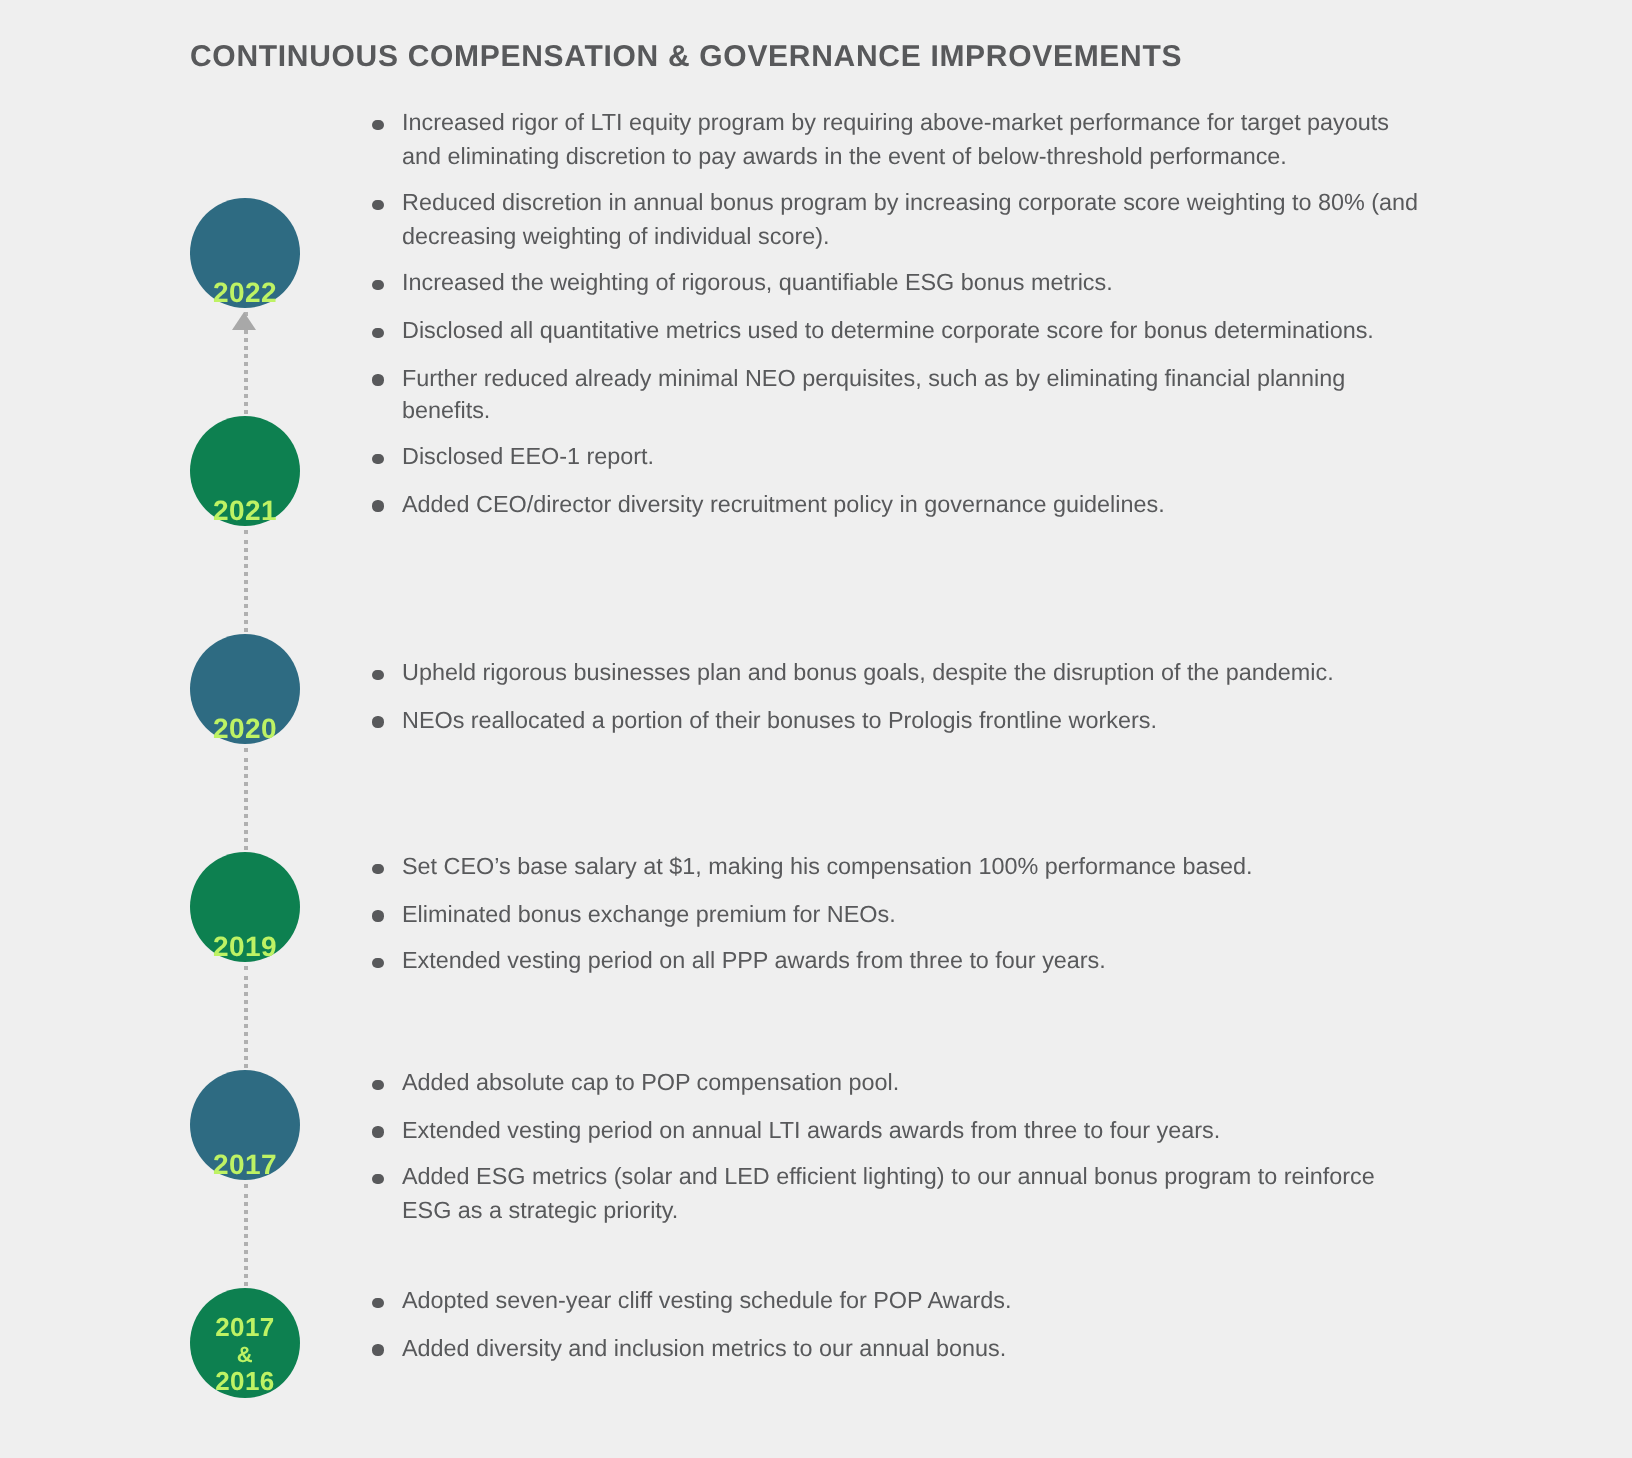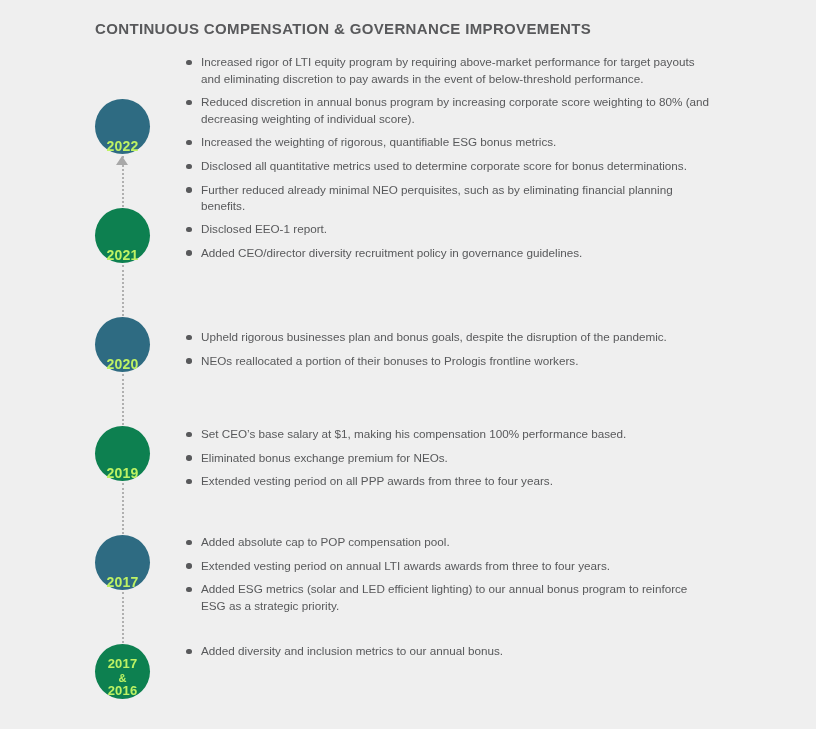--- a/index.html
+++ b/index.html
@@ -175,20 +175,21 @@
         <li><span style="color: rgb(88, 89, 91);">Added ESG metrics (solar and LED efficient lighting) to our annual bonus program to reinforce ESG as a strategic priority.</span></li>
       </ul>
     </div>
     <div class="tl-row">
       <div class="year-badge multi" style="top: 597.5px; background: rgb(13, 128, 80);">
         <span class="yr-line">2017</span>
         <span class="yr-amp">&amp;</span>
         <span class="yr-line">2016</span>
       </div>
       <ul class="bullets" style="top: 597px; color: rgb(13, 128, 80);">
+        <li><span style="color: rgb(88, 89, 91);">Adopted seven-year cliff vesting schedule for POP Awards.</span></li>
         <li><span style="color: rgb(88, 89, 91); text-align: right;">Added diversity and inclusion metrics to our annual bonus.</span></li>
       </ul>
     </div>
     <div class="spine-line" style="top: 109.5px; height: 51px; border-left-color: rgb(176, 176, 176);"></div>
     <div class="spine-line" style="top: 218.5px; height: 51px; border-left-color: rgb(176, 176, 176);"></div>
     <div class="spine-line" style="top: 327.5px; height: 51px; border-left-color: rgb(176, 176, 176);"></div>
     <div class="spine-line" style="top: 436.5px; height: 51px; border-left-color: rgb(176, 176, 176);"></div>
     <div class="spine-line" style="top: 545.5px; height: 51px; border-left-color: rgb(176, 176, 176);"></div>
     <div class="spine-arrow" style="top: 109.5px;"></div>
   </div>

